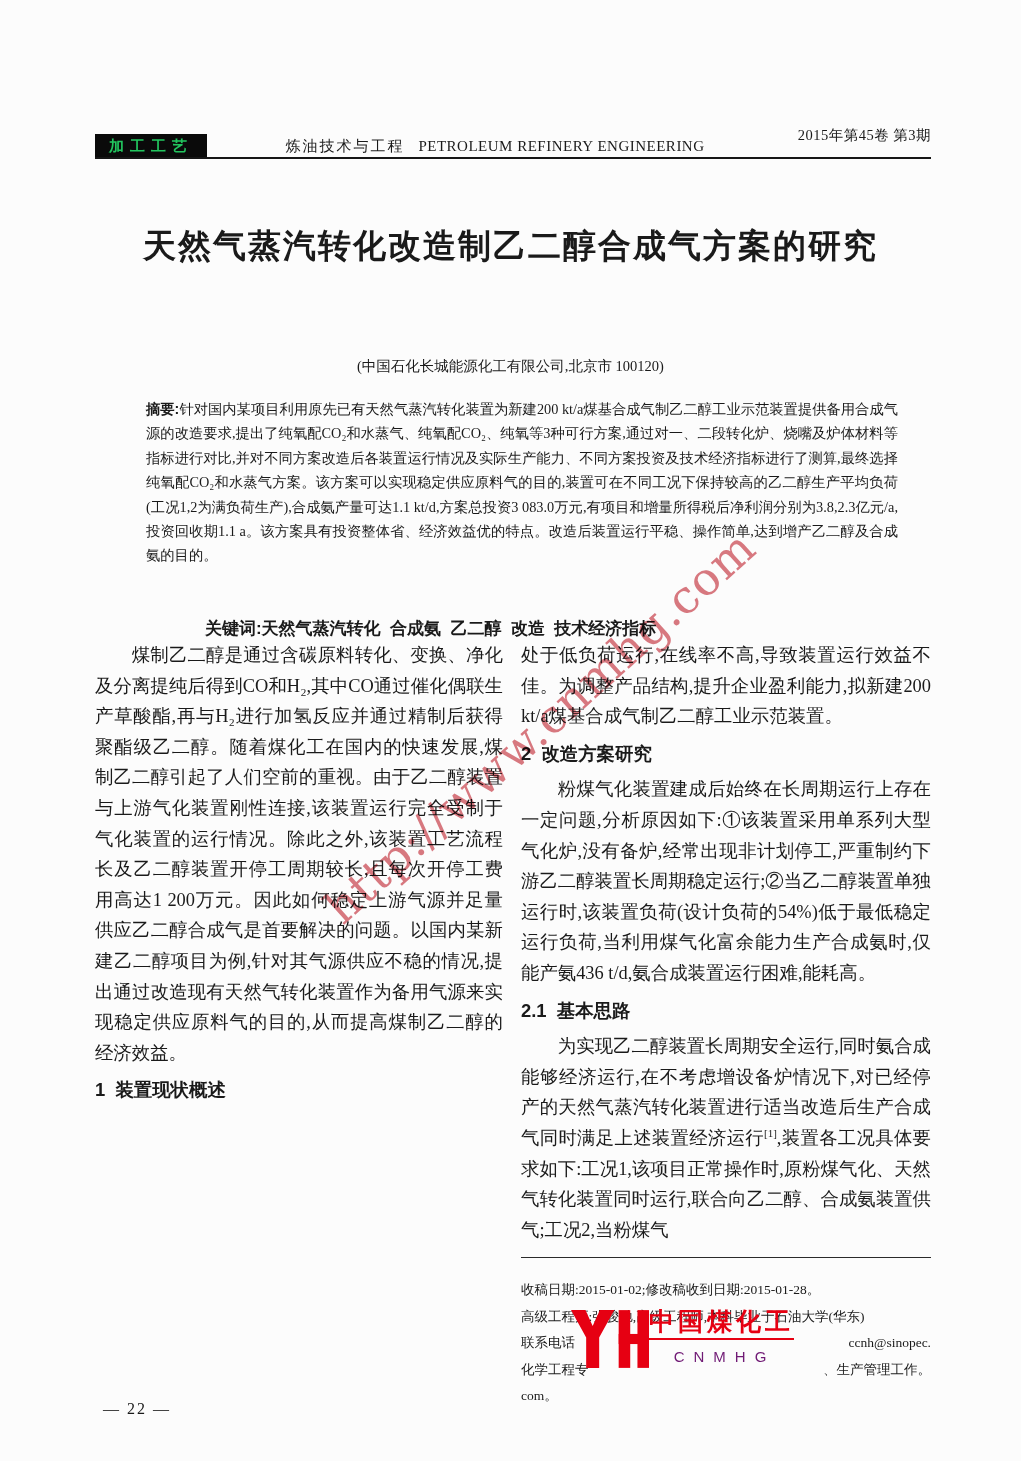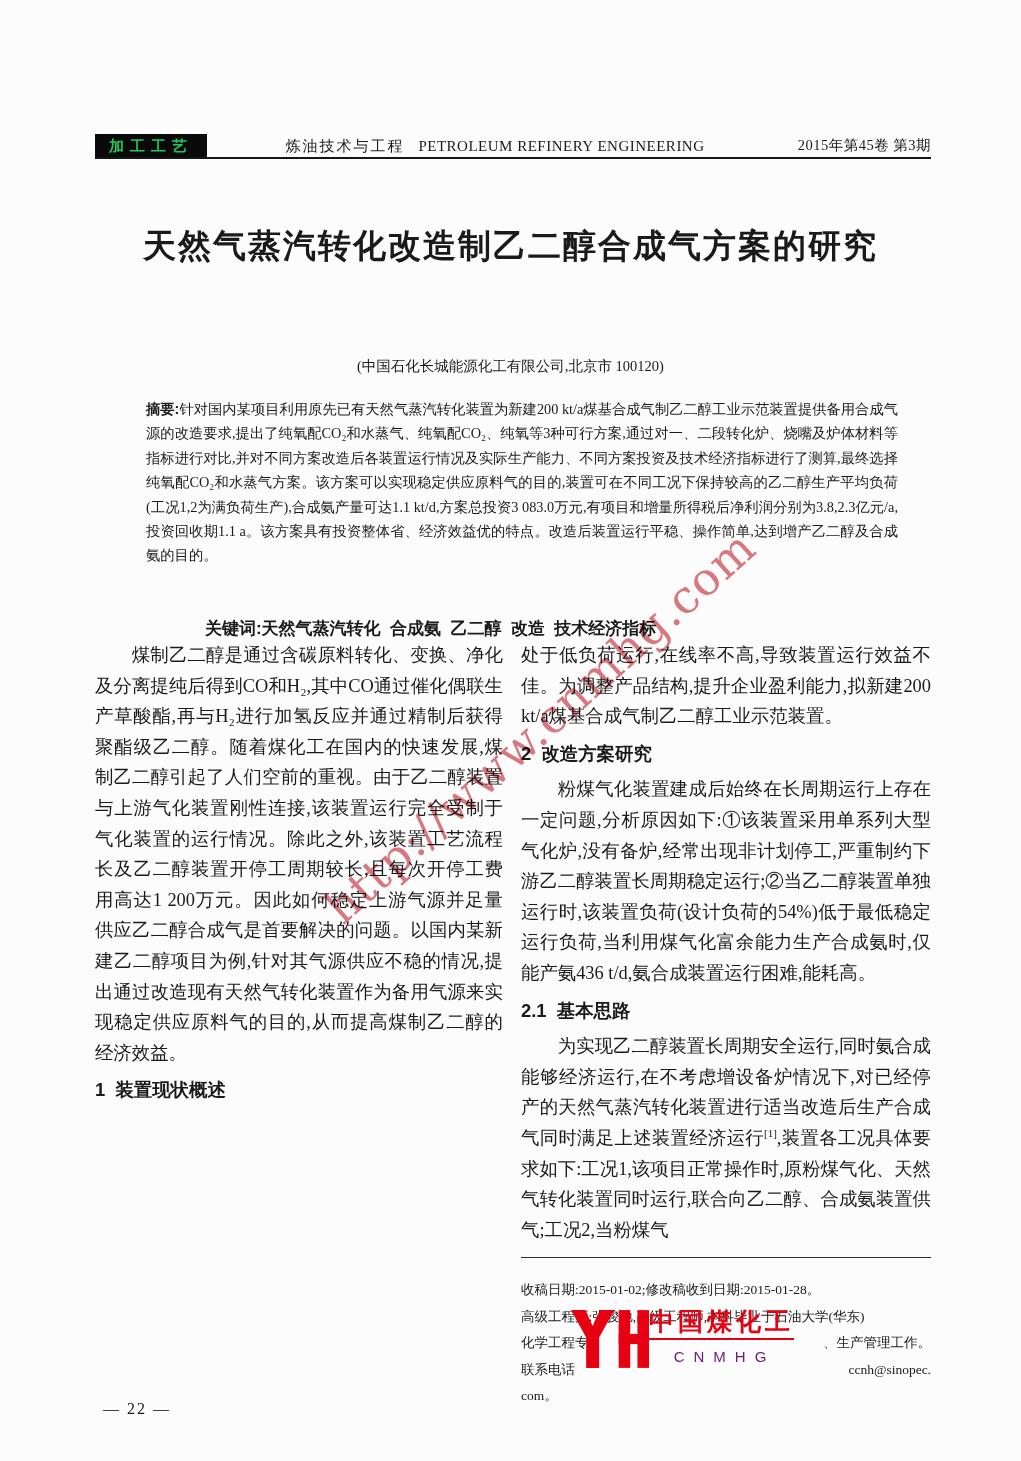--- a/index.html
+++ b/index.html
@@ -14,21 +14,21 @@
     position:absolute; left:95px; top:134px; width:112px; height:24px;
     background:#0a0a0a; color:#22c55e; text-align:center; line-height:24px;
     font-family:"Liberation Sans",sans-serif; font-weight:700; font-size:15px; letter-spacing:6px;
   }
   .hdr-rule { position:absolute; left:95px; top:157px; width:836px; height:2px; background:#161616; }
   .hdr-center {
     position:absolute; left:215px; top:137px; width:560px; text-align:center; font-size:15px;
   }
   .hdr-center .cn { letter-spacing:2px; margin-right:14px; }
   .hdr-center .en { letter-spacing:0.5px; }
-  .hdr-issue { position:absolute; right:90px; top:136px; font-size:14.5px; letter-spacing:0.5px; }
+  .hdr-issue { position:absolute; right:90px; top:126px; font-size:14.5px; letter-spacing:0.5px; }
 
   
   .title {
     position:absolute; left:60px; right:60px; top:224px; text-align:center;
     font-family:"Liberation Sans",sans-serif; font-weight:700; font-size:33px; letter-spacing:2px;
   }
   .author  { position:absolute; left:0; right:0; top:327px; text-align:center; font-size:18px; letter-spacing:3px; }
   .affil   { position:absolute; left:0; right:0; top:357px; text-align:center; font-size:14.5px; }
 
   
@@ -118,26 +118,26 @@
     <div class="para para-noindent">处于低负荷运行,在线率不高,导致装置运行效益不佳。为调整产品结构,提升企业盈利能力,拟新建200 kt/a煤基合成气制乙二醇工业示范装置。</div>
     <div class="sec">2  改造方案研究</div>
     <div class="para">粉煤气化装置建成后始终在长周期运行上存在一定问题,分析原因如下:①该装置采用单系列大型气化炉,没有备炉,经常出现非计划停工,严重制约下游乙二醇装置长周期稳定运行;②当乙二醇装置单独运行时,该装置负荷(设计负荷的54%)低于最低稳定运行负荷,当利用煤气化富余能力生产合成氨时,仅能产氨436 t/d,氨合成装置运行困难,能耗高。</div>
     <div class="sec">2.1  基本思路</div>
     <div class="para"><span>为实现乙二醇装置长周期安全运行,同时氨合成能够经济运行,在不考虑增设备炉情况下,对已经停产的天然气蒸汽转化装置进行适当改造后生产合成气同时满足上述装置经济运行</span><sup>[1]</sup><span>,装置各工况具体要求如下:工况1,该项目正常操作时,原粉煤气化、天然气转化装置同时运行,联合向乙二醇、合成氨装置供气;工况2,当粉煤气</span></div>
 
     <div class="footnote">
       <div>收稿日期:2015-01-02;修改稿收到日期:2015-01-28。</div>
       <div>高级工程师:张骏驰,高级工程师,本科毕业于石油大学(华东)</div>
       <div class="fn-split">
+        <span>联系电话</span>
+        <span>ccnh@sinopec.</span>
+      </div>
+      <div class="fn-split">
         <span>化学工程专</span>
         <span>、生产管理工作。</span>
-      </div>
-      <div class="fn-split">
-        <span>联系电话</span>
-        <span>ccnh@sinopec.</span>
       </div>
       <div>com。</div>
 
       <div class="logo">
         <svg width="78" height="58" viewBox="0 0 108 80">
           <polygon points="0,0 20,0 30,22 40,0 60,0 39,38 39,80 21,80 21,38" fill="#e60012"></polygon>
           <rect x="66" y="0" width="16" height="80" fill="#e60012"></rect>
           <rect x="92" y="0" width="16" height="80" fill="#e60012"></rect>
           <rect x="66" y="33" width="42" height="14" fill="#e60012"></rect>
         </svg>

